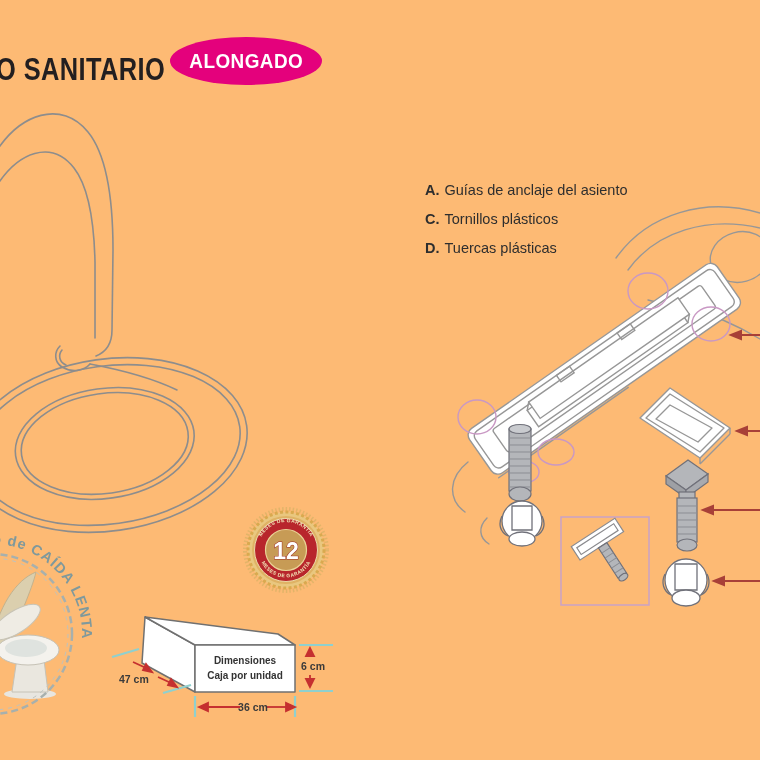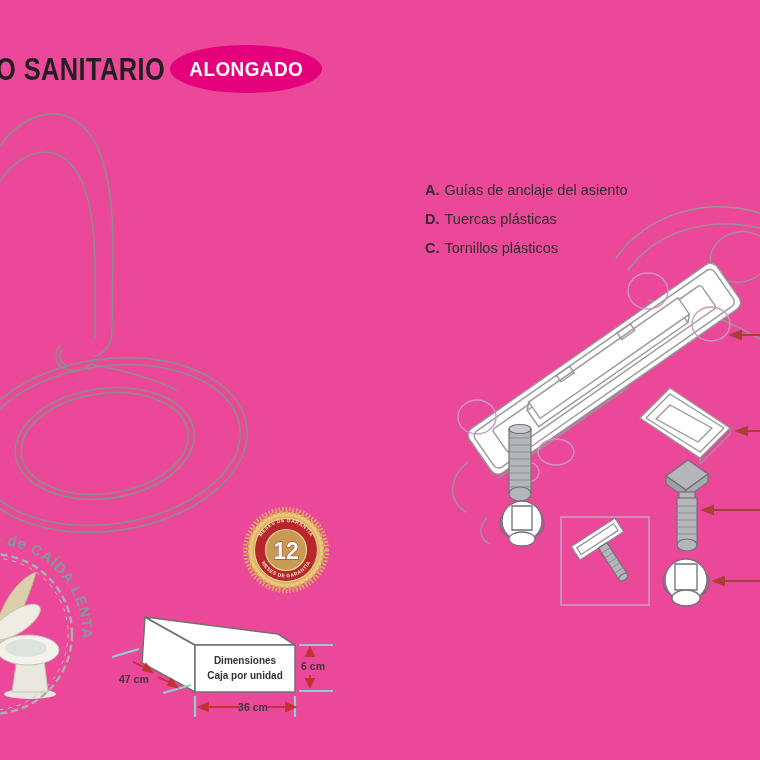--- a/index.html
+++ b/index.html
@@ -1,27 +1,27 @@
 <!DOCTYPE html>
 <html><head>
 <meta charset="utf-8">
 <style>
   html,body{margin:0;padding:0;background:#ffffff;}
   .stage{
-    position:relative;width:760px;height:760px;background:#ec4899;
+    position:relative;width:760px;height:760px;background:#fdba74;
     overflow:hidden;font-family:"Liberation Sans",sans-serif;
   }
   
   .title{
     position:absolute;left:-4px;top:52px;
     font-size:31px;font-weight:bold;color:#231f20;white-space:nowrap;
     transform:scaleX(.82);transform-origin:left top;letter-spacing:.5px;
   }
   .badge{
-    position:absolute;left:170px;top:45px;width:152px;height:48px;
+    position:absolute;left:170px;top:37px;width:152px;height:48px;
     background:#e4017c;border-radius:50%;
     display:flex;align-items:center;justify-content:center;
   }
   .badge span{
     color:#ffffff;font-weight:bold;font-size:21px;letter-spacing:.5px;
     transform:scaleX(.9);white-space:nowrap;
   }
   
   .parts{
     position:absolute;left:425px;top:176px;color:#2e2e2e;
@@ -133,22 +133,22 @@
       <path d="M 310 675 L 310 681"></path>
         <polygon points="310,687 306,679 314,679"></polygon>
     </g>
     <text x="119" y="683" font-size="10.5" font-weight="bold" fill="#3a3a3a">47 cm</text>
     <text x="253" y="711" text-anchor="middle" font-size="10.5" font-weight="bold" fill="#3a3a3a">36 cm</text>
     <text x="313" y="670" text-anchor="middle" font-size="10.5" font-weight="bold" fill="#3a3a3a">6 cm</text>
   </svg>
 
   <div class="parts">
     <div><span class="pkey">A.</span><span>Guías de anclaje del asiento</span></div>
+    <div><span class="pkey">C.</span><span>Tornillos plásticos</span></div>
     <div><span class="pkey">D.</span><span>Tuercas plásticas</span></div>
-    <div><span class="pkey">C.</span><span>Tornillos plásticos</span></div>
   </div>
 
   <svg style="left:430px;top:195px" width="330" height="430" viewBox="430 195 330 430">
     <g stroke="#979797" stroke-width="1.4" fill="none" stroke-linecap="round">
 
       <path d="M 616 258 C 648 213, 706 197, 760 213"></path>
       <path d="M 628 270 C 656 231, 708 216, 760 228"></path>
       <ellipse cx="740" cy="257" rx="30" ry="25" transform="rotate(-15 740 257)"></ellipse>
       <path d="M 686 307 C 714 315, 740 327, 760 339"></path>
       <path d="M 648 300 C 660 303, 672 306, 684 310"></path>

